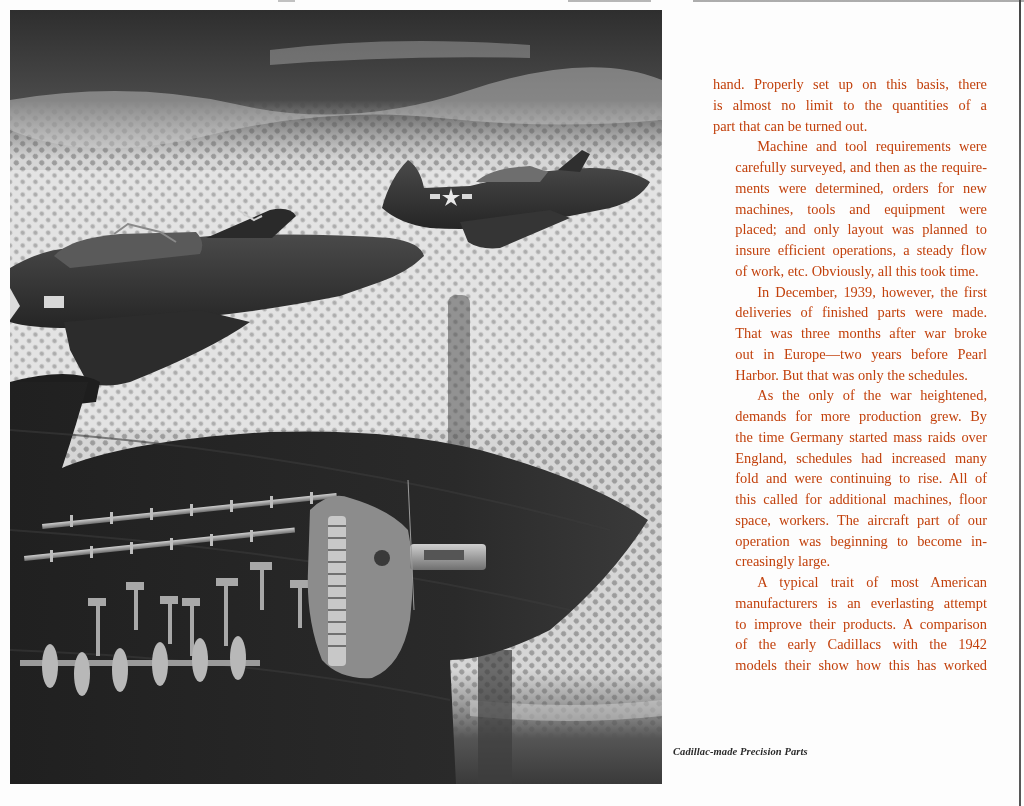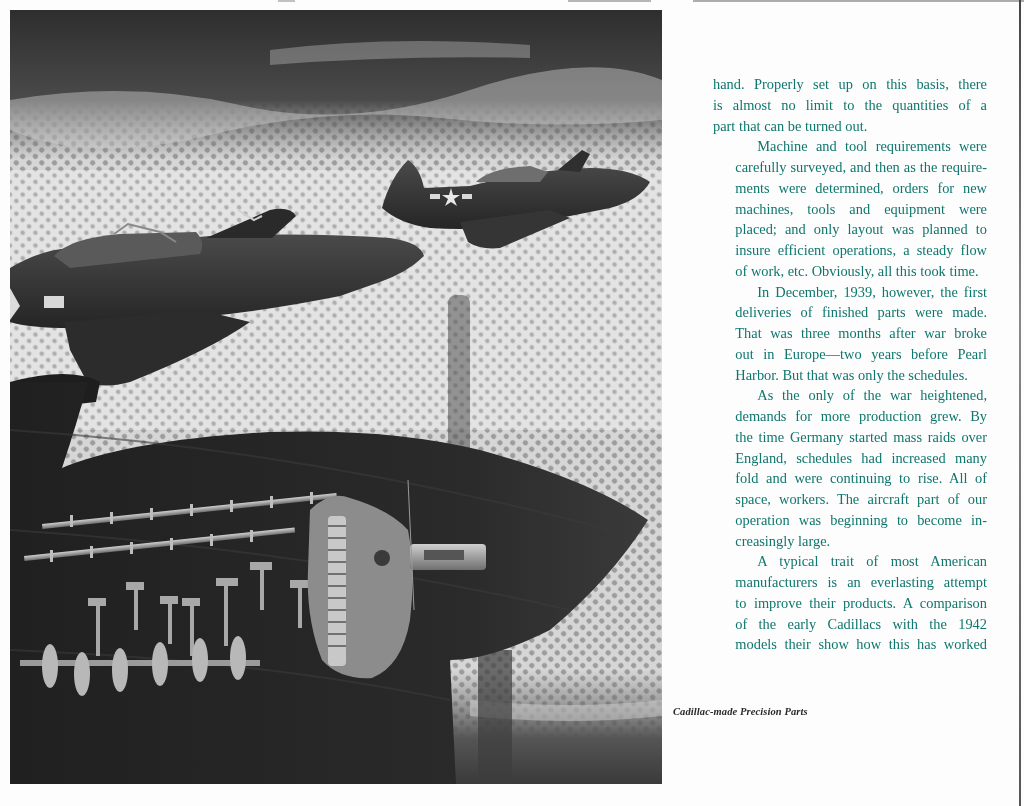--- a/index.html
+++ b/index.html
@@ -20,29 +20,29 @@
   
   .illustration {
     position: absolute; left: 10px; top: 10px; width: 652px; height: 774px;
     overflow: hidden; background: #9a9a9a;
   }
   .illustration svg { display: block; width: 100%; height: 100%; }
 
   
   .text-column {
     position: absolute; left: 713px; top: 74px; width: 274px;
-    font-size: 14.4px; line-height: 20.75px; color: #0f766e;
+    font-size: 14.4px; line-height: 20.75px; color: #c2410c;
     text-align: justify; hyphens: manual;
   }
   .text-column p { margin: 0; text-indent: 0; }
   .text-column p.indent { text-indent: 1.55em; }
   .text-column .line { display: block; text-align: justify; text-align-last: justify; white-space: nowrap; }
   .text-column .line.last { text-align-last: left; }
   .caption {
-    position: absolute; left: 673px; top: 706px;
+    position: absolute; left: 673px; top: 746px;
     font-family: "Liberation Serif", "DejaVu Serif", serif;
     font-style: italic; font-weight: bold; font-size: 10.5px; color: #2a2a2a;
     letter-spacing: .1px;
   }
 </style>
 </head>
 <body>
 
 <div class="top-scan-marks"></div>
 <div class="page-right-edge"></div>
@@ -215,20 +215,21 @@
     <span class="line">That was three months after war broke</span>
     <span class="line">out in Europe—two years before Pearl</span>
     <span class="line last">Harbor. But that was only the schedules.</span>
   </p>
   <p class="indent">
     <span class="line" style="padding-left:22px">As the only of the war heightened,</span>
     <span class="line">demands for more production grew. By</span>
     <span class="line">the time Germany started mass raids over</span>
     <span class="line">England, schedules had increased many</span>
     <span class="line">fold and were continuing to rise. All of</span>
+    <span class="line">this called for additional machines, floor</span>
     <span class="line">space, workers. The aircraft part of our</span>
     <span class="line">operation was beginning to become in-</span>
     <span class="line last">creasingly large.</span>
   </p>
   <p class="indent">
     <span class="line" style="padding-left:22px">A typical trait of most American</span>
     <span class="line">manufacturers is an everlasting attempt</span>
     <span class="line">to improve their products. A comparison</span>
     <span class="line">of the early Cadillacs with the 1942</span>
     <span class="line">models their show how this has worked</span>

